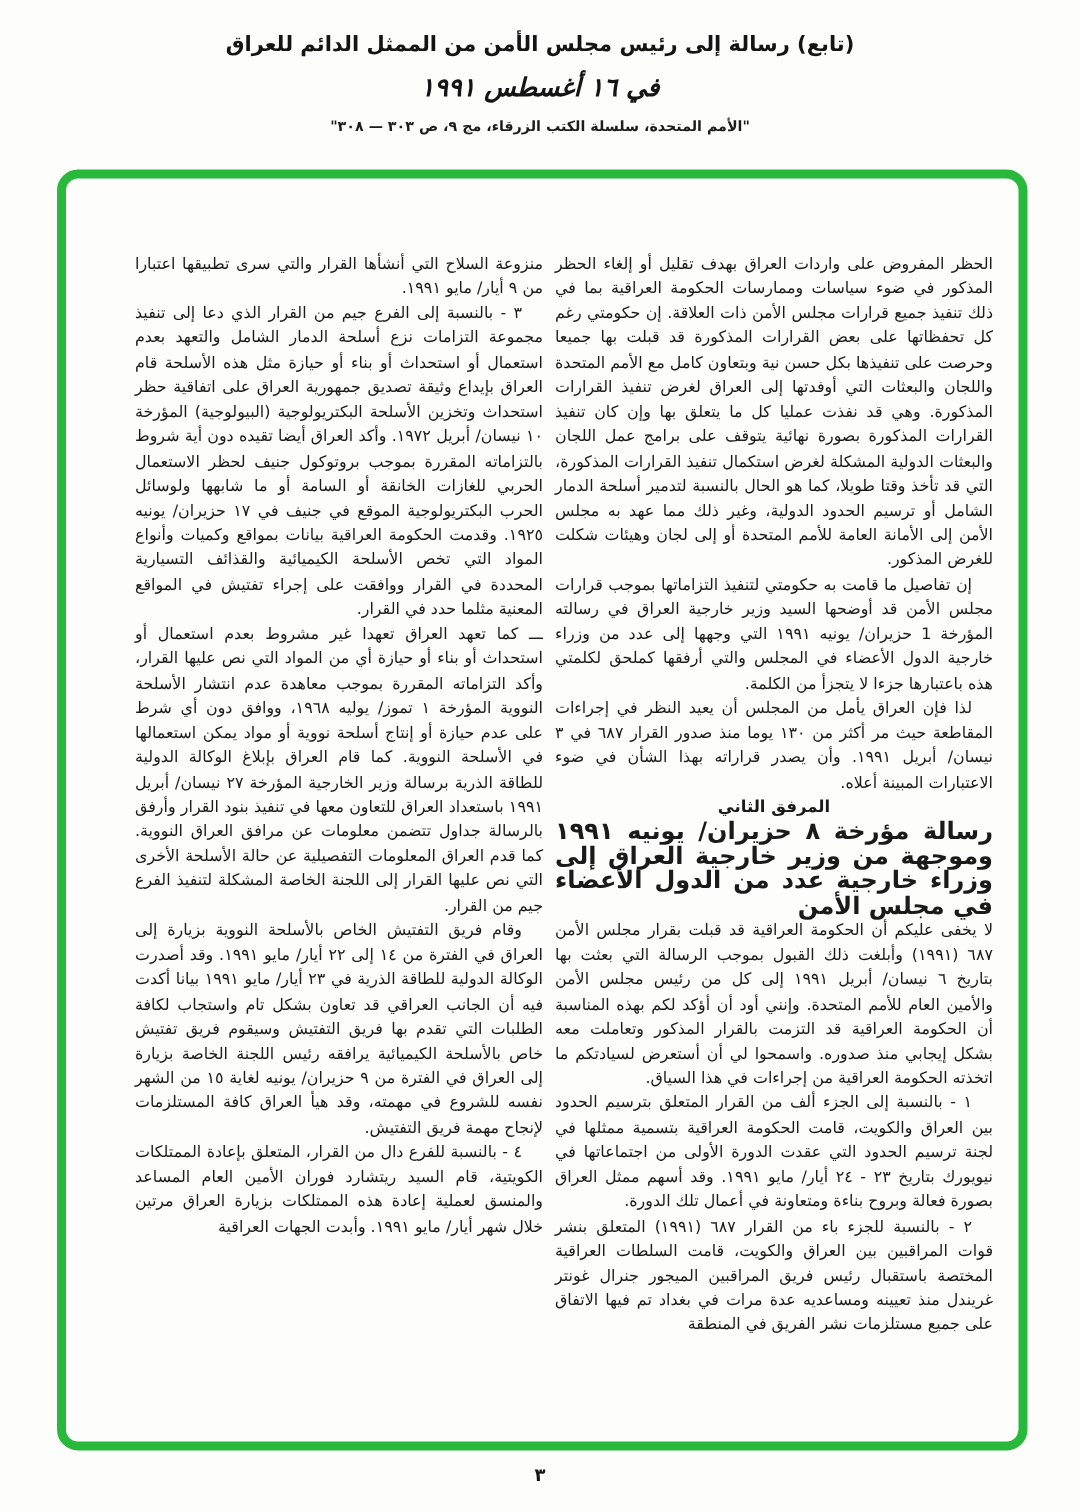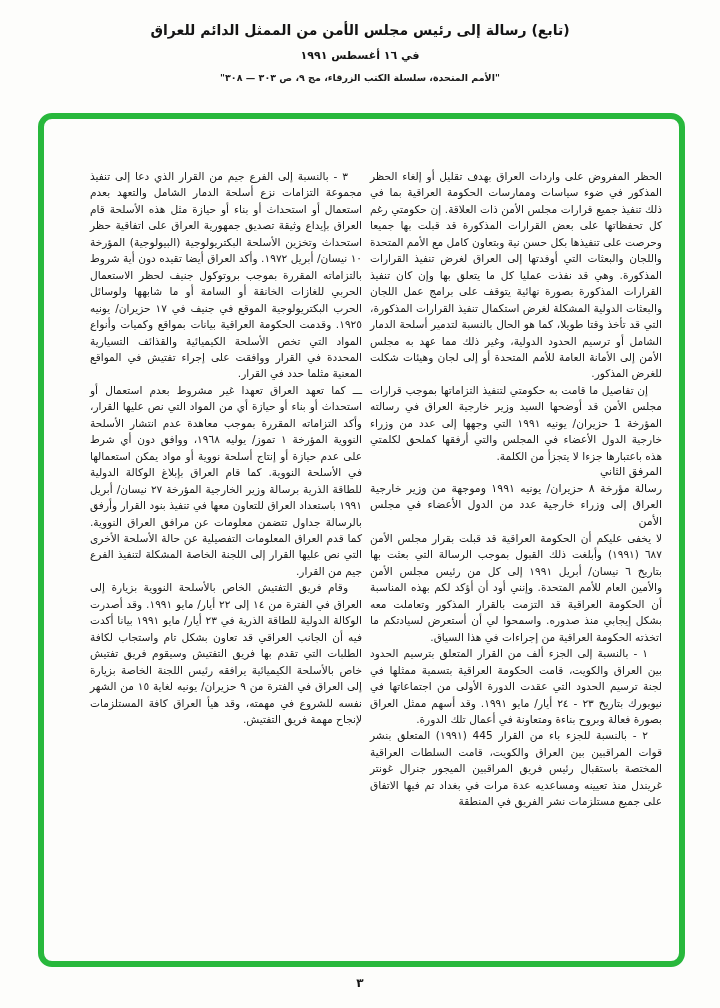--- a/index.html
+++ b/index.html
@@ -20,21 +20,21 @@
     position: absolute;
     top: 22px; left: 0; right: 0;
     text-align: center;
   }
   .header-line1 {
     font-size: 14px; font-weight: bold;
     letter-spacing: 0.2px;
   }
   .header-line2 {
     margin-top: 11px;
-    font-size: 11px; font-weight: bold;
+    font-size: 17px; font-weight: bold; font-style: italic;
   }
   .header-source {
     margin-top: 10px;
     font-size: 9.5px; font-weight: bold;
     color: #1c1c1c;
   }
   
   .frame {
     position: absolute;
     left: 38px; top: 113px;
@@ -51,29 +51,29 @@
     line-height: 16.45px;
     text-align: justify;
     color: #1a1a1a;
   }
   .col-right { right: 58px; width: 292px; margin-left: 39px; }  
   .col-left  { left: 90px;  width: 272px; }
   .column p { margin: 0; }
   .para-indent { text-indent: 14px; }
   .para-flush  { text-indent: 0; }
   .annex-heading {
-    font-weight: normal;
+    font-weight: bold;
     font-size: 11px;
     margin-top: 20px;
     margin-bottom: 2px;
-    text-align: right;
+    text-align: center;
   }
   .annex-subheading {
-    font-weight: normal;
-    font-size: 11px;
+    font-weight: bold;
+    font-size: 16px;
     text-align: justify;
     margin-bottom: 2px;
   }
   
   .page-number {
     position: absolute;
     top: 976px; left: 0;
     width: 720px;
     text-align: center;
     font-size: 12px; font-weight: bold;
@@ -88,28 +88,31 @@
     <div class="header-line1">(تابع) رسالة إلى رئيس مجلس الأمن من الممثل الدائم للعراق</div>
     <div class="header-line2">في ١٦ أغسطس ١٩٩١</div>
     <div class="header-source">"الأمم المتحدة، سلسلة الكتب الزرقاء، مج ٩، ص ٣٠٣ — ٣٠٨"</div>
   </div>
 
   <div class="frame" style="border-color: rgb(40, 184, 60);"></div>
 
   <div class="column col-right">
     <p class="para-flush">الحظر المفروض على واردات العراق بهدف تقليل أو إلغاء الحظر المذكور في ضوء سياسات وممارسات الحكومة العراقية بما في ذلك تنفيذ جميع قرارات مجلس الأمن ذات العلاقة. إن حكومتي رغم كل تحفظاتها على بعض القرارات المذكورة قد قبلت بها جميعا وحرصت على تنفيذها بكل حسن نية وبتعاون كامل مع الأمم المتحدة واللجان والبعثات التي أوفدتها إلى العراق لغرض تنفيذ القرارات المذكورة. وهي قد نفذت عمليا كل ما يتعلق بها وإن كان تنفيذ القرارات المذكورة بصورة نهائية يتوقف على برامج عمل اللجان والبعثات الدولية المشكلة لغرض استكمال تنفيذ القرارات المذكورة، التي قد تأخذ وقتا طويلا، كما هو الحال بالنسبة لتدمير أسلحة الدمار الشامل أو ترسيم الحدود الدولية، وغير ذلك مما عهد به مجلس الأمن إلى الأمانة العامة للأمم المتحدة أو إلى لجان وهيئات شكلت للغرض المذكور.</p>
     <p class="para-indent">إن تفاصيل ما قامت به حكومتي لتنفيذ التزاماتها بموجب قرارات مجلس الأمن قد أوضحها السيد وزير خارجية العراق في رسالته المؤرخة 1 حزيران/ يونيه ١٩٩١ التي وجهها إلى عدد من وزراء خارجية الدول الأعضاء في المجلس والتي أرفقها كملحق لكلمتي هذه باعتبارها جزءا لا يتجزأ من الكلمة.</p>
+    <p class="para-indent">لذا فإن العراق يأمل من المجلس أن يعيد النظر في إجراءات المقاطعة حيث مر أكثر من ١٣٠ يوما منذ صدور القرار ٦٨٧ في ٣ نيسان/ أبريل ١٩٩١. وأن يصدر قراراته بهذا الشأن في ضوء الاعتبارات المبينة أعلاه.</p>
     <p class="annex-heading">المرفق الثاني</p>
     <p class="annex-subheading">رسالة مؤرخة ٨ حزيران/ يونيه ١٩٩١ وموجهة من وزير خارجية العراق إلى وزراء خارجية عدد من الدول الأعضاء في مجلس الأمن</p>
     <p class="para-flush">لا يخفى عليكم أن الحكومة العراقية قد قبلت بقرار مجلس الأمن ٦٨٧ (١٩٩١) وأبلغت ذلك القبول بموجب الرسالة التي بعثت بها بتاريخ ٦ نيسان/ أبريل ١٩٩١ إلى كل من رئيس مجلس الأمن والأمين العام للأمم المتحدة. وإنني أود أن أؤكد لكم بهذه المناسبة أن الحكومة العراقية قد التزمت بالقرار المذكور وتعاملت معه بشكل إيجابي منذ صدوره. واسمحوا لي أن أستعرض لسيادتكم ما اتخذته الحكومة العراقية من إجراءات في هذا السياق.</p>
     <p class="para-indent">١ - بالنسبة إلى الجزء ألف من القرار المتعلق بترسيم الحدود بين العراق والكويت، قامت الحكومة العراقية بتسمية ممثلها في لجنة ترسيم الحدود التي عقدت الدورة الأولى من اجتماعاتها في نيويورك بتاريخ ٢٣ - ٢٤ أيار/ مايو ١٩٩١. وقد أسهم ممثل العراق بصورة فعالة وبروح بناءة ومتعاونة في أعمال تلك الدورة.</p>
-    <p class="para-indent">٢ - بالنسبة للجزء باء من القرار 445 (١٩٩١) المتعلق بنشر قوات المراقبين بين العراق والكويت، قامت السلطات العراقية المختصة باستقبال رئيس فريق المراقبين الميجور جنرال غونتر غريندل منذ تعيينه ومساعديه عدة مرات في بغداد تم فيها الاتفاق على جميع مستلزمات نشر الفريق في المنطقة</p>
+    <p class="para-indent">٢ - بالنسبة للجزء باء من القرار ٦٨٧ (١٩٩١) المتعلق بنشر قوات المراقبين بين العراق والكويت، قامت السلطات العراقية المختصة باستقبال رئيس فريق المراقبين الميجور جنرال غونتر غريندل منذ تعيينه ومساعديه عدة مرات في بغداد تم فيها الاتفاق على جميع مستلزمات نشر الفريق في المنطقة</p>
   </div>
 
   <div class="column col-left">
+    <p class="para-flush">منزوعة السلاح التي أنشأها القرار والتي سرى تطبيقها اعتبارا من ٩ أيار/ مايو ١٩٩١.</p>
     <p class="para-indent">٣ - بالنسبة إلى الفرع جيم من القرار الذي دعا إلى تنفيذ مجموعة التزامات نزع أسلحة الدمار الشامل والتعهد بعدم استعمال أو استحداث أو بناء أو حيازة مثل هذه الأسلحة قام العراق بإيداع وثيقة تصديق جمهورية العراق على اتفاقية حظر استحداث وتخزين الأسلحة البكتريولوجية (البيولوجية) المؤرخة ١٠ نيسان/ أبريل ١٩٧٢. وأكد العراق أيضا تقيده دون أية شروط بالتزاماته المقررة بموجب بروتوكول جنيف لحظر الاستعمال الحربي للغازات الخانقة أو السامة أو ما شابهها ولوسائل الحرب البكتريولوجية الموقع في جنيف في ١٧ حزيران/ يونيه ١٩٢٥. وقدمت الحكومة العراقية بيانات بمواقع وكميات وأنواع المواد التي تخص الأسلحة الكيميائية والقذائف التسيارية المحددة في القرار ووافقت على إجراء تفتيش في المواقع المعنية مثلما حدد في القرار.</p>
     <p class="para-flush">ـــ كما تعهد العراق تعهدا غير مشروط بعدم استعمال أو استحداث أو بناء أو حيازة أي من المواد التي نص عليها القرار، وأكد التزاماته المقررة بموجب معاهدة عدم انتشار الأسلحة النووية المؤرخة ١ تموز/ يوليه ١٩٦٨، ووافق دون أي شرط على عدم حيازة أو إنتاج أسلحة نووية أو مواد يمكن استعمالها في الأسلحة النووية. كما قام العراق بإبلاغ الوكالة الدولية للطاقة الذرية برسالة وزير الخارجية المؤرخة ٢٧ نيسان/ أبريل ١٩٩١ باستعداد العراق للتعاون معها في تنفيذ بنود القرار وأرفق بالرسالة جداول تتضمن معلومات عن مرافق العراق النووية. كما قدم العراق المعلومات التفصيلية عن حالة الأسلحة الأخرى التي نص عليها القرار إلى اللجنة الخاصة المشكلة لتنفيذ الفرع جيم من القرار.</p>
     <p class="para-indent">وقام فريق التفتيش الخاص بالأسلحة النووية بزيارة إلى العراق في الفترة من ١٤ إلى ٢٢ أيار/ مايو ١٩٩١. وقد أصدرت الوكالة الدولية للطاقة الذرية في ٢٣ أيار/ مايو ١٩٩١ بيانا أكدت فيه أن الجانب العراقي قد تعاون بشكل تام واستجاب لكافة الطلبات التي تقدم بها فريق التفتيش وسيقوم فريق تفتيش خاص بالأسلحة الكيميائية يرافقه رئيس اللجنة الخاصة بزيارة إلى العراق في الفترة من ٩ حزيران/ يونيه لغاية ١٥ من الشهر نفسه للشروع في مهمته، وقد هيأ العراق كافة المستلزمات لإنجاح مهمة فريق التفتيش.</p>
+    <p class="para-indent">٤ - بالنسبة للفرع دال من القرار، المتعلق بإعادة الممتلكات الكويتية، قام السيد ريتشارد فوران الأمين العام المساعد والمنسق لعملية إعادة هذه الممتلكات بزيارة العراق مرتين خلال شهر أيار/ مايو ١٩٩١. وأبدت الجهات العراقية</p>
   </div>
 
   <div class="page-number">٣</div>
 
 </div>
 
 </body></html>

